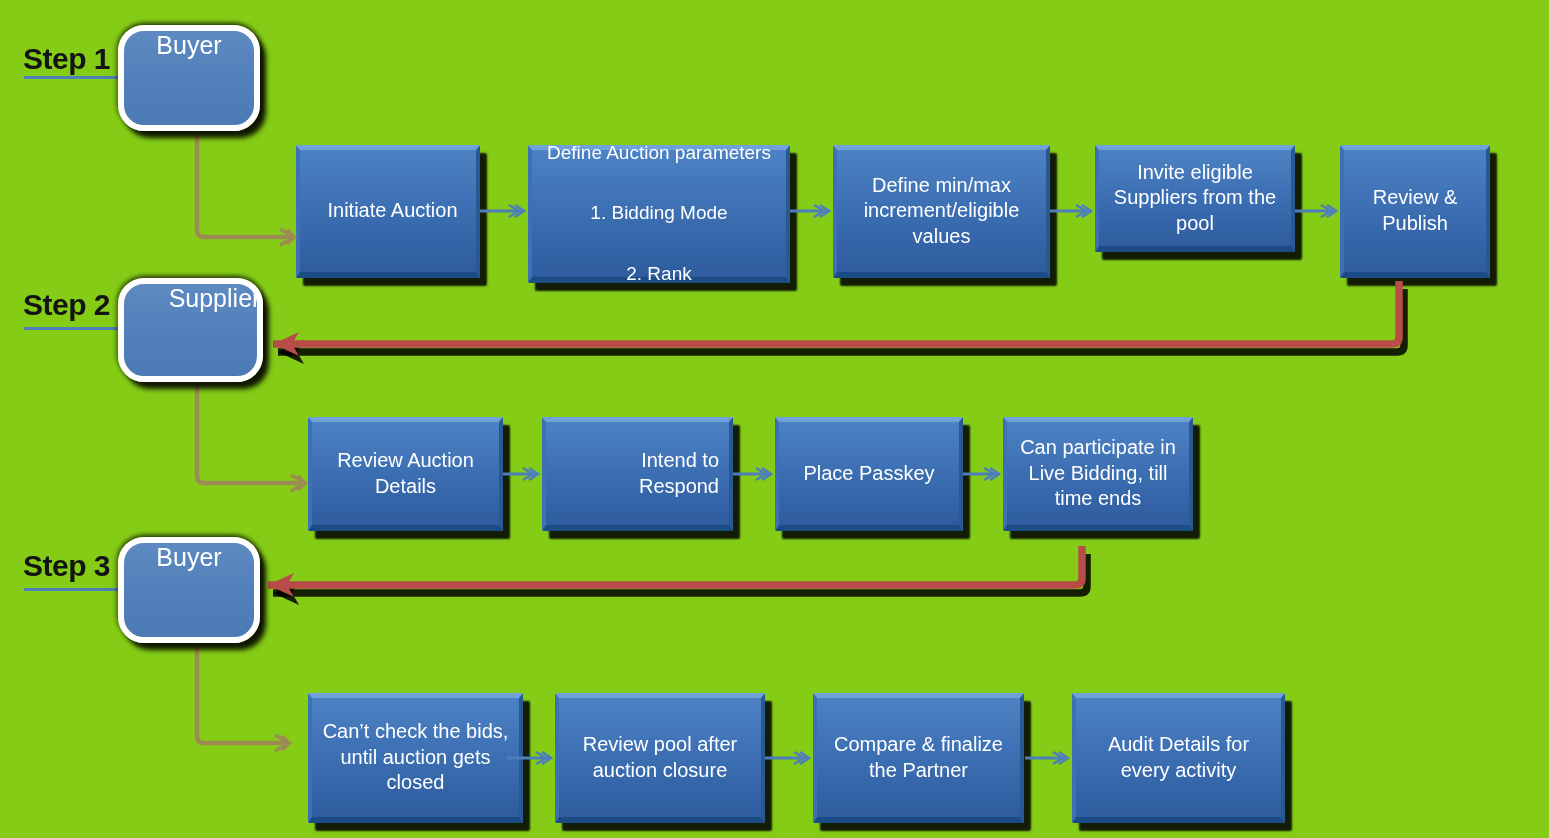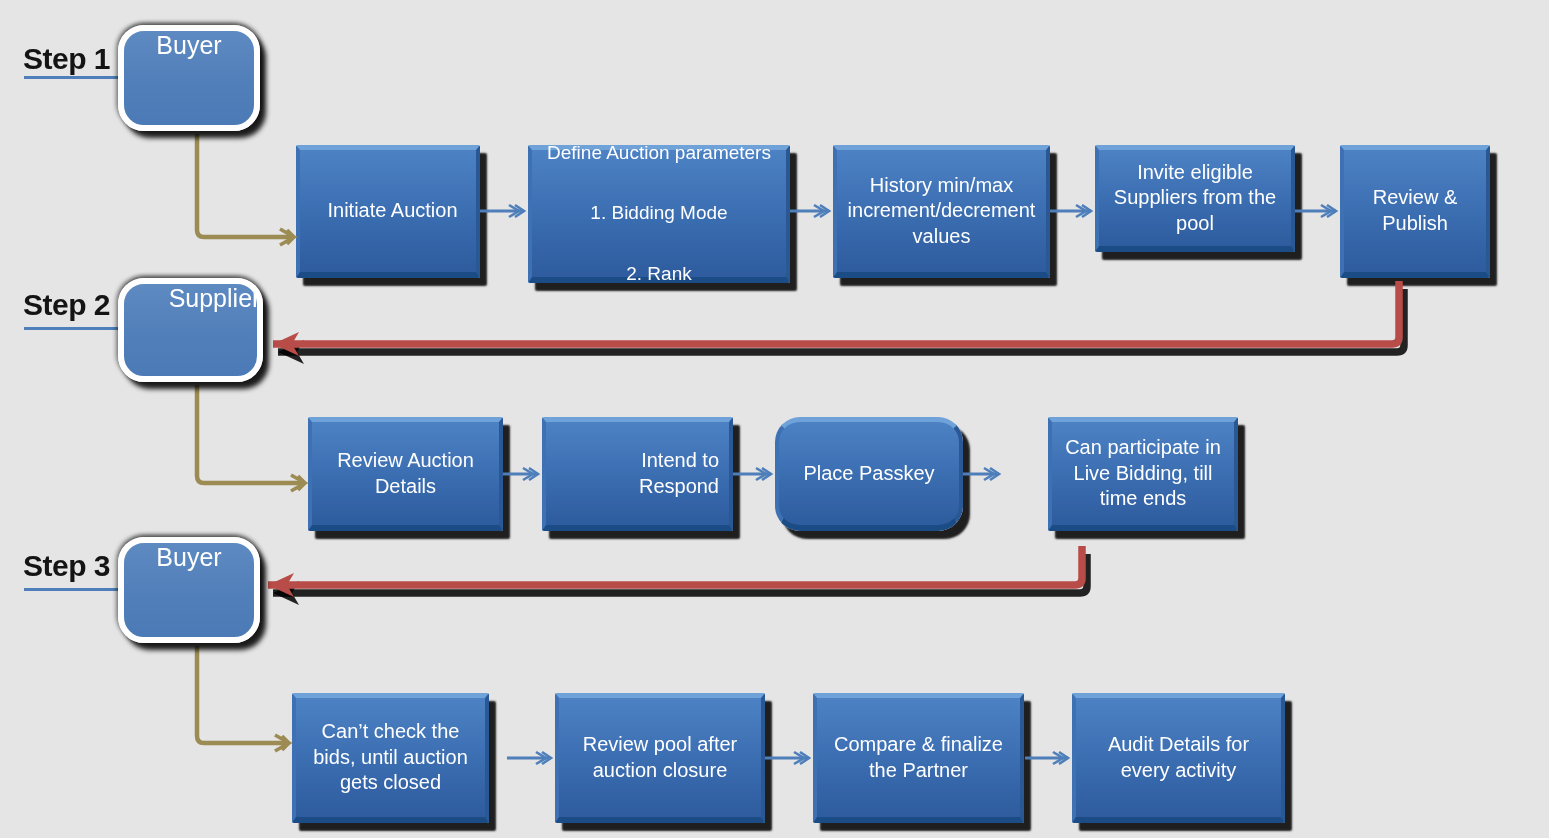--- a/index.html
+++ b/index.html
@@ -1,21 +1,21 @@
 <!DOCTYPE html>
 <html><head>
 <meta charset="utf-8">
 <style>
   html,body{margin:0;padding:0;}
   body{
     width:1549px;height:838px;overflow:hidden;
     background:#4A7352;
     font-family:"Liberation Sans", sans-serif;
   }
-  .canvas{position:relative;width:1549px;height:838px;background:#e5e5e5;}
+  .canvas{position:relative;width:1549px;height:838px;background:#84cc16;}
   .arrow-layer{position:absolute;left:0;top:0;z-index:4;pointer-events:none;}
 
   
   .step-label{
     position:absolute;z-index:3;
     font-size:30px;font-weight:600;color:#141414;letter-spacing:-0.5px;
     white-space:nowrap;
   }
   .step-underline{
     position:absolute;z-index:3;height:3px;background:#4E7FBA;width:99px;left:24px;
@@ -57,24 +57,24 @@
   .pos-r1b2 .pbox-text{font-size:19px;}
 
   .pos-r1b1{left:296px;top:145px;width:184px;height:133px;padding-left:19px;}
   .pos-r1b2{left:528px;top:145px;width:262px;height:138px;}
   .pos-r1b3{left:833px;top:145px;width:217px;height:133px;}
   .pos-r1b4{left:1095px;top:145px;width:200px;height:107px;justify-content:center;}
   .pos-r1b5{left:1340px;top:145px;width:150px;height:133px;}
 
   .pos-r2b1{left:308px;top:417px;width:195px;height:114px;}
   .pos-r2b2{left:542px;top:417px;width:191px;height:114px;text-align:right;}
-  .pos-r2b3{left:775px;top:417px;width:188px;height:114px;border-radius:25px;}
-  .pos-r2b4{left:1003px;top:417px;width:190px;height:114px;margin-left:45px;}
+  .pos-r2b3{left:775px;top:417px;width:188px;height:114px;}
+  .pos-r2b4{left:1003px;top:417px;width:190px;height:114px;}
 
-  .pos-r3b1{left:292px;top:693px;width:197px;height:130px;}
+  .pos-r3b1{left:308px;top:693px;width:215px;height:130px;}
   .pos-r3b2{left:555px;top:693px;width:210px;height:130px;}
   .pos-r3b3{left:813px;top:693px;width:211px;height:130px;align-items:center;}
   .pos-r3b4{left:1072px;top:693px;width:213px;height:130px;}
 </style>
 </head>
 <body>
 
 <div class="canvas">
 
   <svg class="arrow-layer" width="1549" height="838" viewBox="0 0 1549 838">
@@ -129,21 +129,21 @@
     <span class="pbox-text">Initiate Auction</span>
   </div>
   <div class="pbox pos-r1b2">
     <span class="pbox-text">
       <span class="para">Define Auction parameters</span>
       <span class="para">1. Bidding Mode</span>
       <span class="para">2. Rank</span>
     </span>
   </div>
   <div class="pbox pos-r1b3">
-    <span class="pbox-text">History min/max increment/decrement values</span>
+    <span class="pbox-text">Define min/max increment/eligible values</span>
   </div>
   <div class="pbox pos-r1b4">
     <span class="pbox-text">Invite eligible Suppliers from the pool</span>
   </div>
   <div class="pbox pos-r1b5">
     <span class="pbox-text">Review &amp; Publish</span>
   </div>
 
   <div class="step-label pos-sl2">Step 2</div>
   <div class="step-underline pos-su2"></div>

